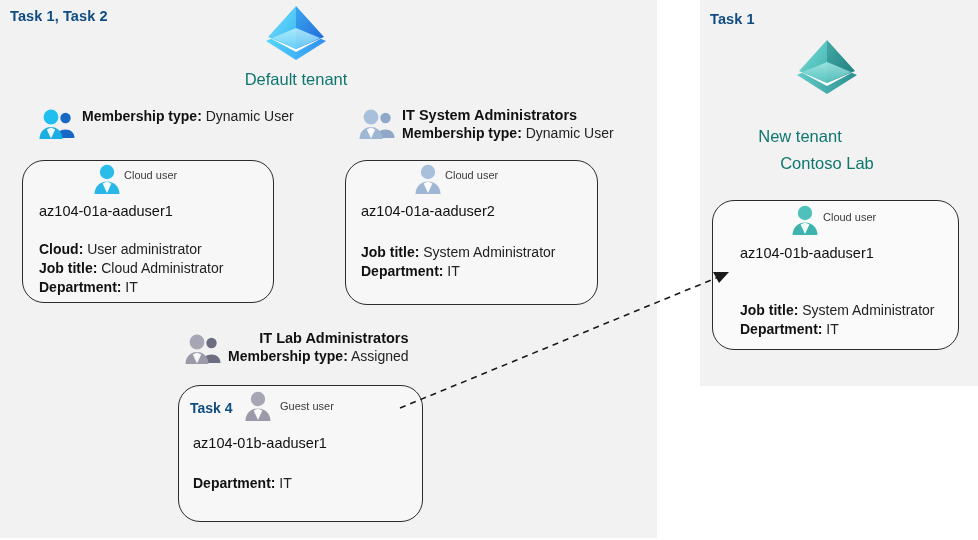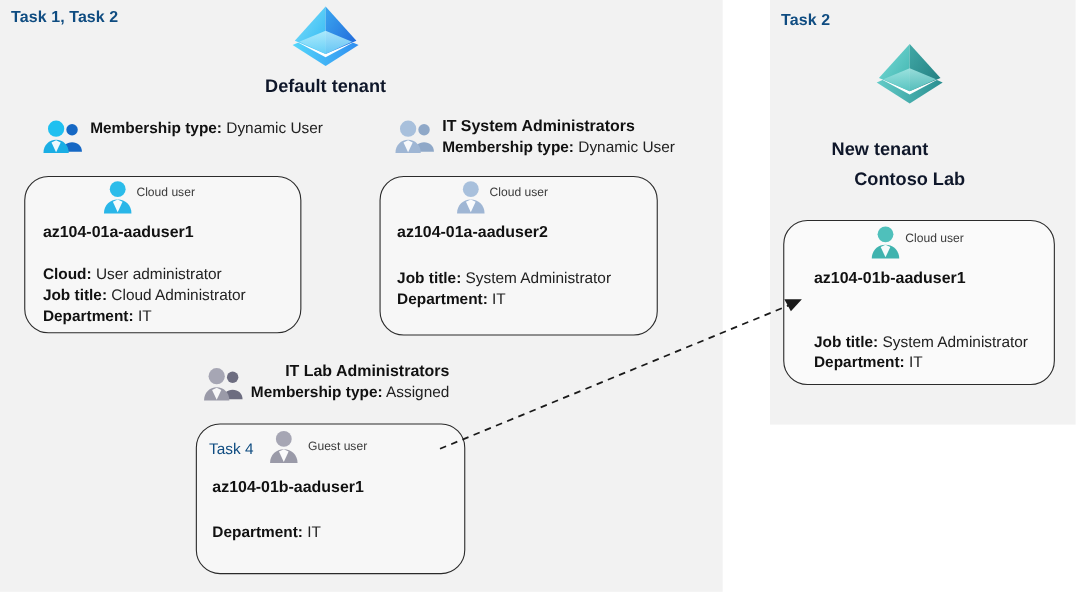--- a/index.html
+++ b/index.html
@@ -6,51 +6,51 @@
   body{width:978px;height:540px;position:relative;overflow:hidden;
        font-family:"Liberation Sans","DejaVu Sans",sans-serif;color:#111;}
 
   .panel{position:absolute;background:#f2f2f2;}
   #panel-left{left:0;top:0;width:657px;height:538px;}
   #panel-right{left:700px;top:0;width:278px;height:386px;}
 
   .task-label{position:absolute;font-weight:bold;font-size:14.5px;color:#0f4c81;
               letter-spacing:.1px;white-space:nowrap;}
 
-  .tenant-name{position:absolute;font-weight:bold;font-size:16.5px;color:#0f172a;
+  .tenant-name{position:absolute;font-weight:normal;font-size:16.5px;color:#0f766e;
                white-space:nowrap;text-align:center;}
 
   .group-head{position:absolute;white-space:nowrap;}
   .group-title{font-weight:bold;font-size:14.5px;color:#111;line-height:17px;
                display:block;white-space:nowrap;}
   .group-meta{font-size:14px;color:#222;line-height:18px;display:block;white-space:nowrap;}
   .group-meta b{font-weight:bold;color:#111;}
 
   .card{position:absolute;background:#f7f7f7;border:1.4px solid #2b2b2b;
         border-radius:22px;box-sizing:border-box;}
   .card.teal{background:#fafafa;}
 
   .card-usertype{position:absolute;font-size:11px;color:#3b3b3b;white-space:nowrap;}
-  .card-task{position:absolute;font-weight:normal;font-size:14px;color:#0f4c81;white-space:nowrap;}
-  .card-name{position:absolute;font-weight:bold;font-size:14.5px;color:#111;white-space:nowrap;}
+  .card-task{position:absolute;font-weight:bold;font-size:14px;color:#0f4c81;white-space:nowrap;}
+  .card-name{position:absolute;font-weight:normal;font-size:14.5px;color:#111;white-space:nowrap;}
   .card-attrs{position:absolute;font-size:14px;line-height:19px;color:#222;white-space:nowrap;}
   .card-attrs b{font-weight:bold;color:#111;}
 
   .icon{position:absolute;}
   svg{display:block;overflow:visible;}
   #arrow-layer{position:absolute;left:0;top:0;width:978px;height:540px;pointer-events:none;}
 </style>
 </head>
 <body>
 
 <div class="panel" id="panel-left"></div>
 <div class="panel" id="panel-right"></div>
 
 <div class="task-label" style="left:10px;top:8px;">Task 1, Task 2</div>
-<div class="task-label" style="left:710px;top:11px;">Task 2</div>
+<div class="task-label" style="left:710px;top:11px;">Task 1</div>
 
 <div class="icon" style="left:262px;top:2px;">
   <svg width="68" height="66" viewBox="0 0 68 66">
     <defs>
       <linearGradient id="tl1" x1="0" y1="0" x2="1" y2="1">
         <stop offset="0" stop-color="#7fe0fb"></stop>
           <stop offset="1" stop-color="#2fb7f2"></stop>
       </linearGradient>
       <linearGradient id="tr1" x1="0" y1="0" x2="1" y2="1">
         <stop offset="0" stop-color="#3ba7f0"></stop>

